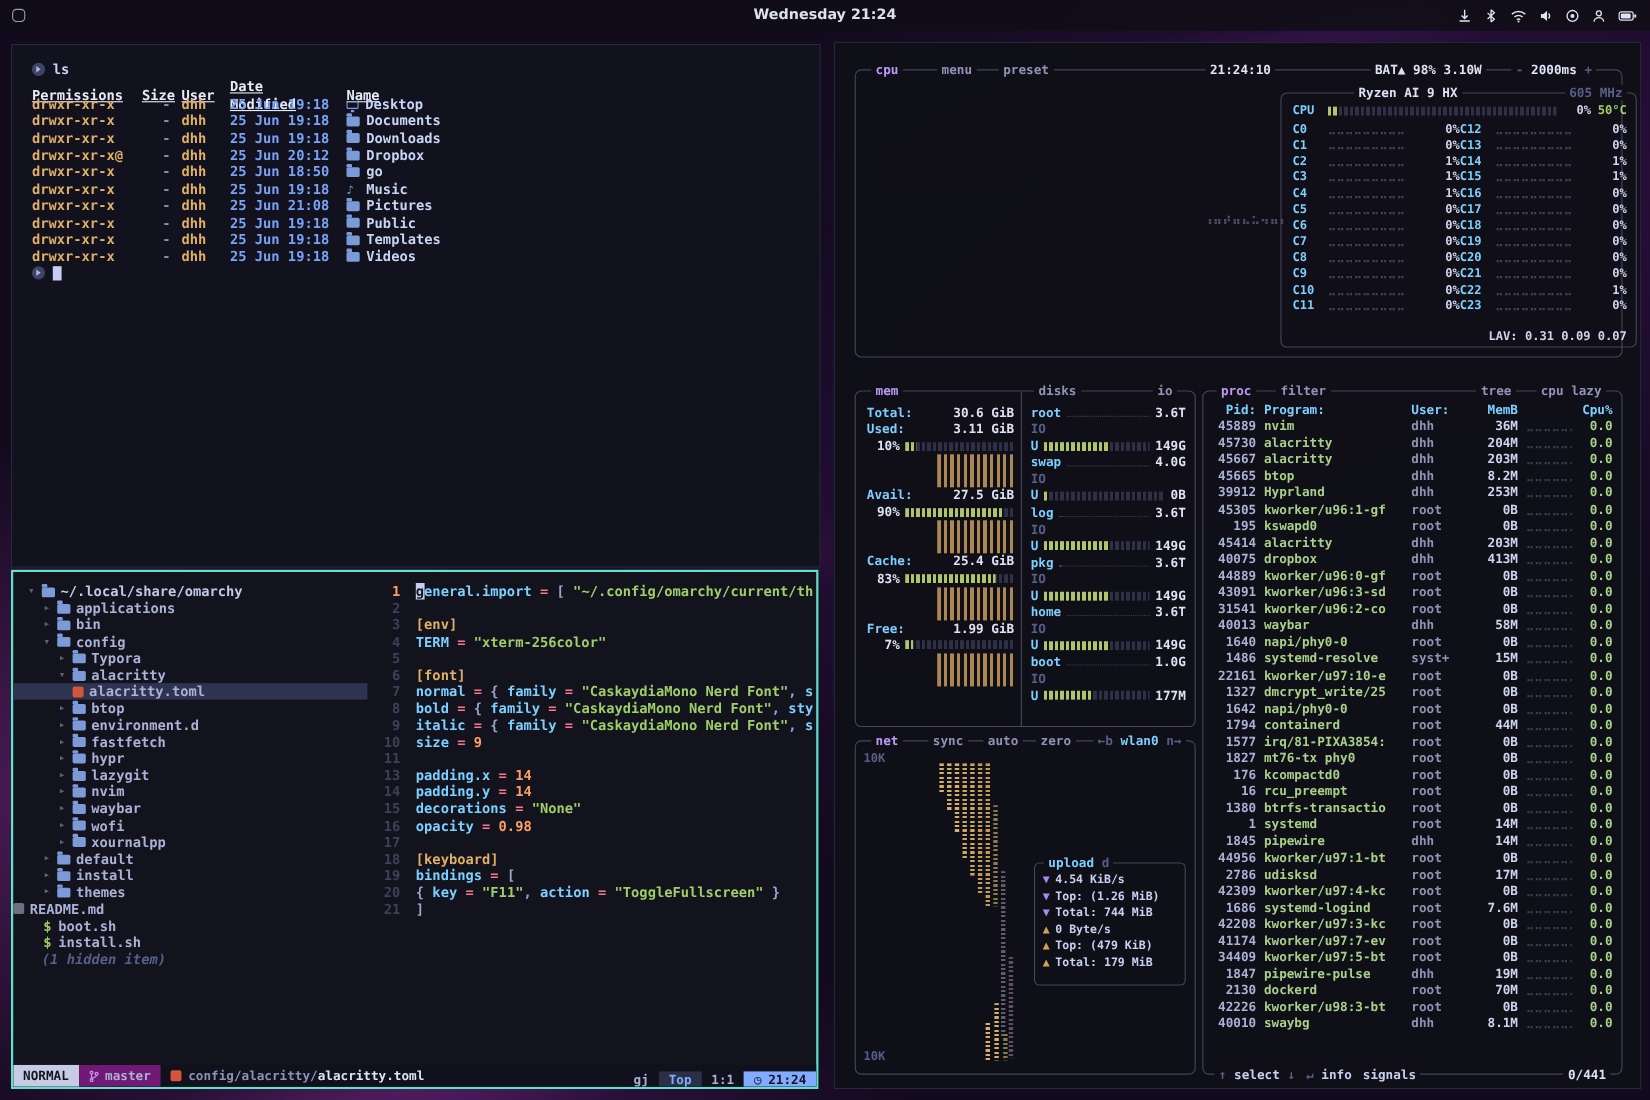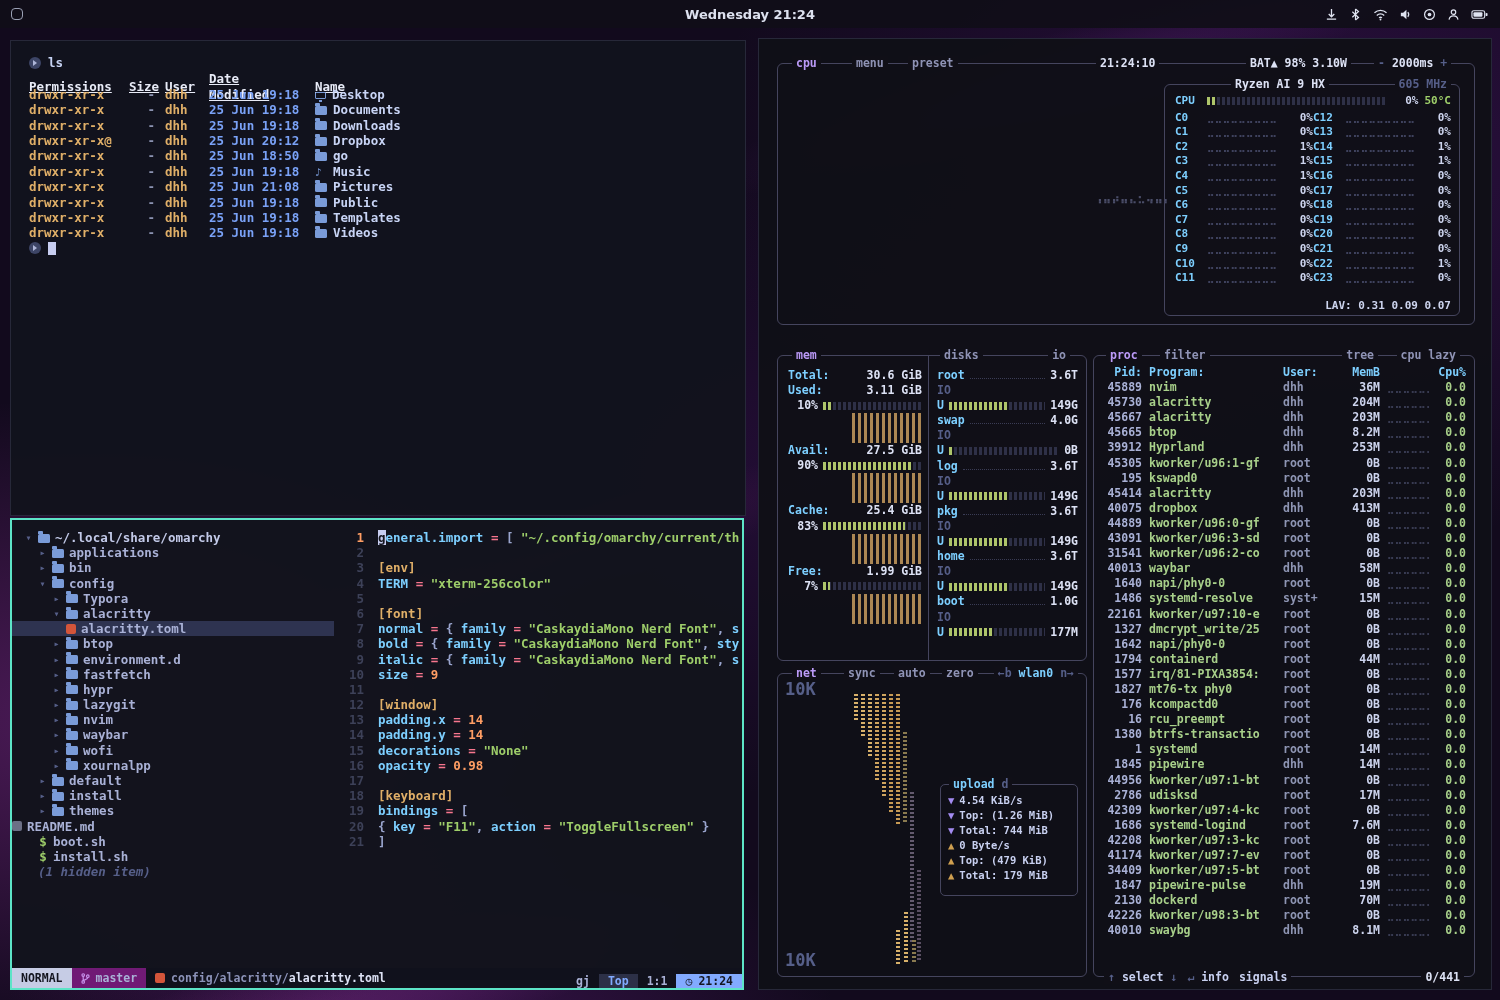--- a/index.html
+++ b/index.html
@@ -92,21 +92,21 @@
   
   .win-btop{left:758px;top:38px;width:734px;height:952px;background:rgba(16,15,23,.97);
     font-size:11.5px;line-height:15.1px;font-weight:600;color:#c8d0f0;}
   .bx{position:absolute;border:1px solid #45455e;border-radius:6px;box-sizing:border-box;}
   .bt{position:absolute;top:-8px;background:#100f17;padding:0 4px;line-height:14px;white-space:nowrap;}
   .bb{position:absolute;bottom:-8px;background:#100f17;padding:0 4px;line-height:14px;white-space:nowrap;}
   .t-title{color:#bb9af7;font-weight:bold;}
   .t-opt{color:#8f93b5;} .t-dim{color:#565f89;} .t-val{color:#dde2f5;}
   .t-cy{color:#7dcfff;} .t-gr{color:#9ece6a;}
   .cpu-box{left:18px;top:24px;width:698px;height:262px;}
-  .ryzen-box{left:386px;top:20px;width:296px;height:232px;border-radius:6px;}
+  .ryzen-box{left:386px;top:20px;width:324px;height:232px;border-radius:6px;}
   .ryz-inner{padding:9px 8px 0 10px;font-size:11px;line-height:14.6px;}
   .cpu-total{display:flex;align-items:center;gap:6px;}
   .core-grid{margin-top:2px;}
   .core-row{display:flex;}
   .core-cell{flex:1;display:flex;align-items:center;gap:6px;min-width:0;}
   .core-name{width:26px;flex:none;color:#7dcfff;}
   .core-dots{flex:1;overflow:hidden;color:#3f425e;font-family:"DejaVu Sans",monospace;font-size:10px;white-space:nowrap;}
   .core-pct{width:26px;flex:none;text-align:right;color:#cdd4ee;}
   .lav{position:absolute;right:8px;bottom:2px;color:#cdd4ee;font-size:11px;}
   .cpu-minigraph{position:absolute;left:316px;top:126px;color:#4a4d68;font-family:"DejaVu Sans",monospace;font-size:11px;line-height:11px;}
@@ -129,21 +129,21 @@
   .disk-name .sz{color:#dde2f5;}
   .disk-io{height:15.1px;color:#565f89;}
   .disk-u{display:flex;align-items:center;gap:5px;height:15.1px;}
   .disk-u .u{color:#7dcfff;}
   .disk-u .uv{margin-left:auto;color:#dde2f5;}
   .meter{display:inline-block;height:8px;background:repeating-linear-gradient(90deg,#2e3047 0 3px,transparent 3px 5px);position:relative;flex:1;}
   .meter i{position:absolute;left:0;top:0;bottom:0;
     background:repeating-linear-gradient(90deg,#aec56a 0 3px,transparent 3px 5px);}
 
   .net-box{left:18px;top:634px;width:310px;height:304px;}
-  .scale{position:absolute;color:#565f89;font-size:17px;}
+  .scale{position:absolute;color:#565f89;font-size:11px;}
   .upload-box{position:absolute;left:162px;top:110px;width:138px;height:112px;border:1px solid #45455e;border-radius:5px;box-sizing:border-box;}
   .net-stats{padding:8px 7px 0 7px;font-size:10.5px;line-height:15px;}
   .net-stat{display:flex;gap:5px;white-space:nowrap;}
   .arr-d{color:#a48cf2;} .arr-u{color:#d0a050;}
   .vcol{position:absolute;width:4px;background:repeating-linear-gradient(180deg,currentColor 0 2px,transparent 2px 4px);}
 
   .proc-box{left:334px;top:316px;width:382px;height:622px;}
   .proc-inner{padding:9px 8px 0 8px;}
   .proc-head,.proc-row{display:grid;grid-template-columns:40px 1fr 46px 44px 42px 30px;column-gap:7px;height:15.1px;align-items:center;white-space:nowrap;}
   .proc-head{color:#7dcfff;}
@@ -450,21 +450,20 @@
         <div class="code-line"><span class="ln">2</span><span></span></div>
         <div class="code-line"><span class="ln">3</span><span><span class="t-sec">[env]</span></span></div>
         <div class="code-line"><span class="ln">4</span><span><span class="t-k">TERM</span><span class="t-o"> = </span><span class="t-s">"xterm-256color"</span></span></div>
         <div class="code-line"><span class="ln">5</span><span></span></div>
         <div class="code-line"><span class="ln">6</span><span><span class="t-sec">[font]</span></span></div>
         <div class="code-line"><span class="ln">7</span><span><span class="t-k">normal</span><span class="t-o"> = </span><span class="t-p">{ </span><span class="t-k">family</span><span class="t-o"> = </span><span class="t-s">"CaskaydiaMono Nerd Font"</span><span class="t-p">, </span><span class="t-k">s</span></span></div>
         <div class="code-line"><span class="ln">8</span><span><span class="t-k">bold</span><span class="t-o"> = </span><span class="t-p">{ </span><span class="t-k">family</span><span class="t-o"> = </span><span class="t-s">"CaskaydiaMono Nerd Font"</span><span class="t-p">, </span><span class="t-k">sty</span></span></div>
         <div class="code-line"><span class="ln">9</span><span><span class="t-k">italic</span><span class="t-o"> = </span><span class="t-p">{ </span><span class="t-k">family</span><span class="t-o"> = </span><span class="t-s">"CaskaydiaMono Nerd Font"</span><span class="t-p">, </span><span class="t-k">s</span></span></div>
         <div class="code-line"><span class="ln">10</span><span><span class="t-k">size</span><span class="t-o"> = </span><span class="t-n">9</span></span></div>
         <div class="code-line"><span class="ln">11</span><span></span></div>
-        <div class="code-line"><span class="ln">12</span><span><span class="t-sec">[window]</span></span></div>
         <div class="code-line"><span class="ln">13</span><span><span class="t-k">padding.x</span><span class="t-o"> = </span><span class="t-n">14</span></span></div>
         <div class="code-line"><span class="ln">14</span><span><span class="t-k">padding.y</span><span class="t-o"> = </span><span class="t-n">14</span></span></div>
         <div class="code-line"><span class="ln">15</span><span><span class="t-k">decorations</span><span class="t-o"> = </span><span class="t-s">"None"</span></span></div>
         <div class="code-line"><span class="ln">16</span><span><span class="t-k">opacity</span><span class="t-o"> = </span><span class="t-n">0.98</span></span></div>
         <div class="code-line"><span class="ln">17</span><span></span></div>
         <div class="code-line"><span class="ln">18</span><span><span class="t-sec">[keyboard]</span></span></div>
         <div class="code-line"><span class="ln">19</span><span><span class="t-k">bindings</span><span class="t-o"> = </span><span class="t-p">[</span></span></div>
         <div class="code-line"><span class="ln">20</span><span><span class="t-p">{ </span><span class="t-k">key</span><span class="t-o"> = </span><span class="t-s">"F11"</span><span class="t-p">, </span><span class="t-k">action</span><span class="t-o"> = </span><span class="t-s">"ToggleFullscreen"</span><span class="t-p"> }</span></span></div>
         <div class="code-line"><span class="ln">21</span><span><span class="t-p">]</span></span></div>
       </div>

